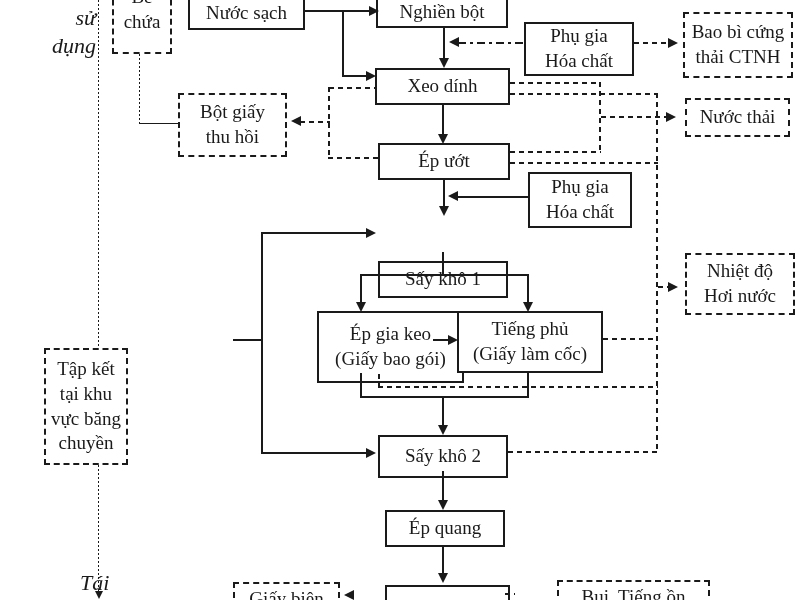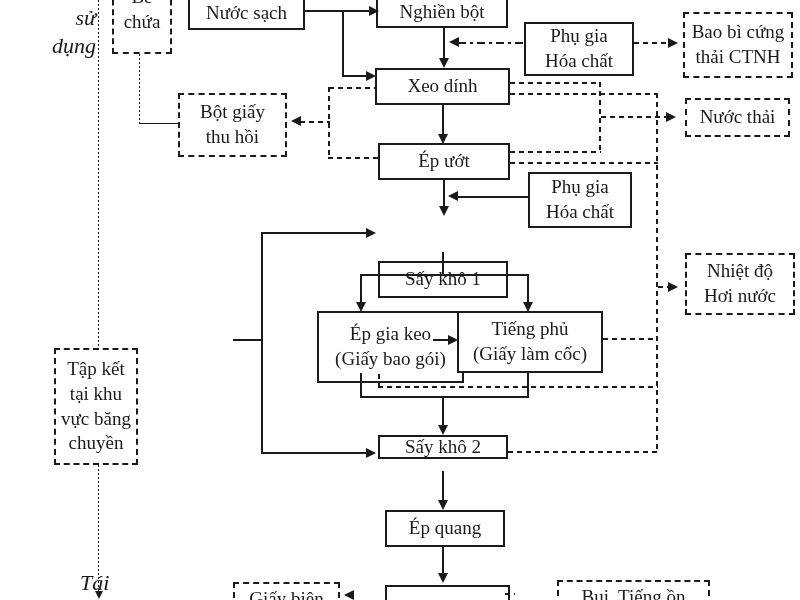--- a/index.html
+++ b/index.html
@@ -44,34 +44,34 @@
 Hóa chất</div>
   <div class="node" style="left:375px;top:68px;width:135px;height:37px;">Xeo dính</div>
   <div class="node" style="left:378px;top:143px;width:132px;height:37px;">Ép ướt</div>
   <div class="node" style="left:528px;top:172px;width:104px;height:56px;">Phụ gia
 Hóa chất</div>
   <div class="node" style="left:378px;top:215px;width:130px;height:37px;margin-top:46px;">Sấy khô 1</div>
   <div class="node" style="left:270px;top:311px;width:147px;height:72px;margin-left:47px;">Ép gia keo
 (Giấy bao gói)</div>
   <div class="node" style="left:457px;top:311px;width:146px;height:62px;">Tiếng phủ
 (Giấy làm cốc)</div>
-  <div class="node" style="left:378px;top:435px;width:130px;height:24px;">Sấy khô 2</div>
+  <div class="node" style="left:378px;top:435px;width:130px;height:43px;">Sấy khô 2</div>
   <div class="node" style="left:385px;top:510px;width:120px;height:37px;">Ép quang</div>
   <div class="node toptext" style="left:385px;top:585px;width:125px;height:46px;"></div>
 
   <div class="node dashed toptext" style="left:112px;top:-20px;width:60px;height:74px;">Bể
 chứa</div>
   <div class="node dashed" style="left:683px;top:12px;width:110px;height:66px;">Bao bì cứng
 thải CTNH</div>
   <div class="node dashed" style="left:178px;top:93px;width:109px;height:64px;">Bột giấy
 thu hồi</div>
   <div class="node dashed" style="left:685px;top:98px;width:105px;height:39px;">Nước thải</div>
   <div class="node dashed" style="left:685px;top:253px;width:110px;height:62px;">Nhiệt độ
 Hơi nước</div>
-  <div class="node dashed" style="left:54px;top:348px;width:84px;height:117px;">Tập kết
+  <div class="node dashed" style="left:44px;top:348px;width:84px;height:117px;">Tập kết
 tại khu
 vực băng
 chuyền</div>
   <div class="node dashed toptext" style="left:233px;top:582px;width:107px;height:46px;">Giấy biên</div>
   <div class="node dashed toptext" style="left:557px;top:580px;width:153px;height:46px;">Bụi, Tiếng ồn</div>
 
   <div class="ln" style="left:305px;top:10px;width:64px;height:2px;"></div>
   <div class="a a-r" style="left:369px;top:6px;"></div>
 
   <div class="ln" style="left:342px;top:10px;width:2px;height:66px;"></div>

